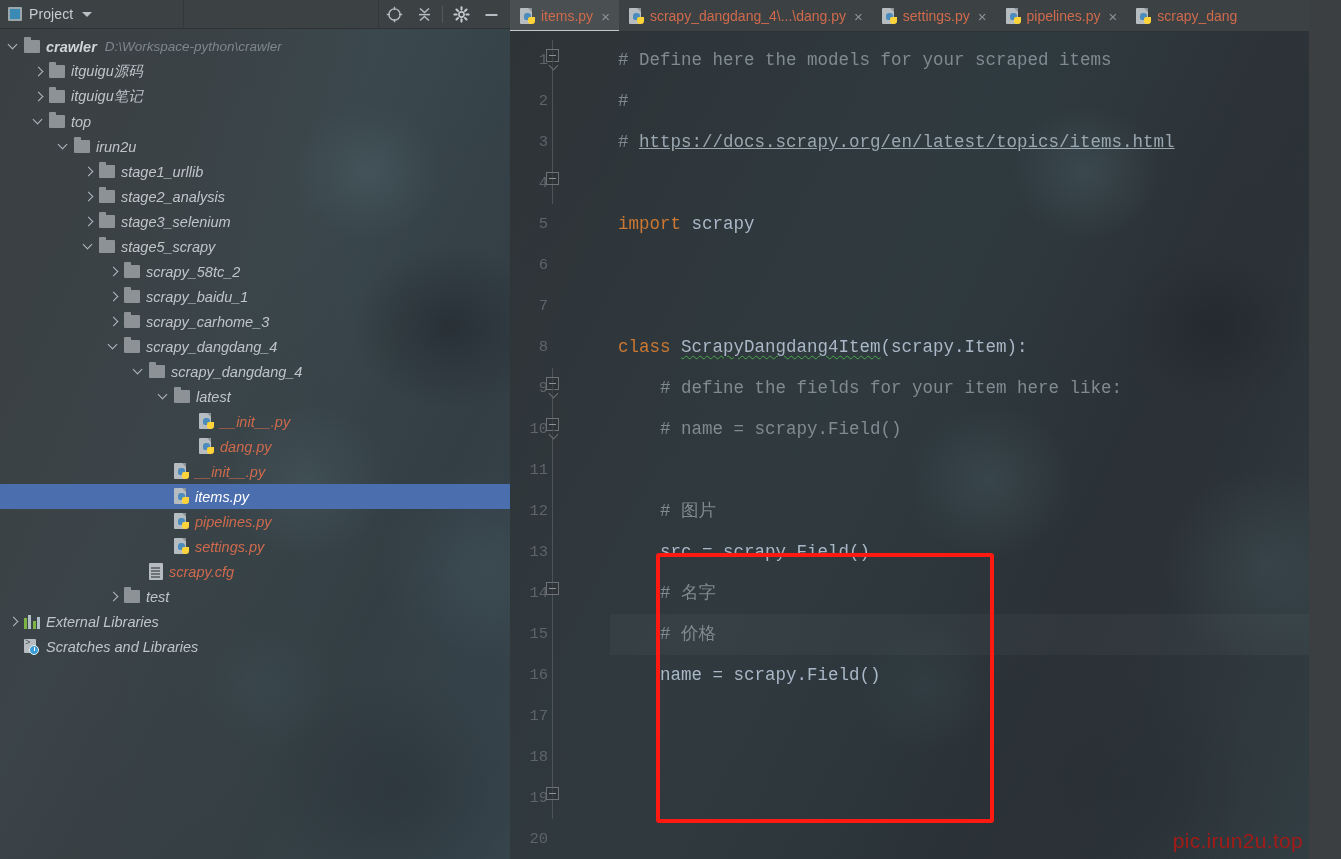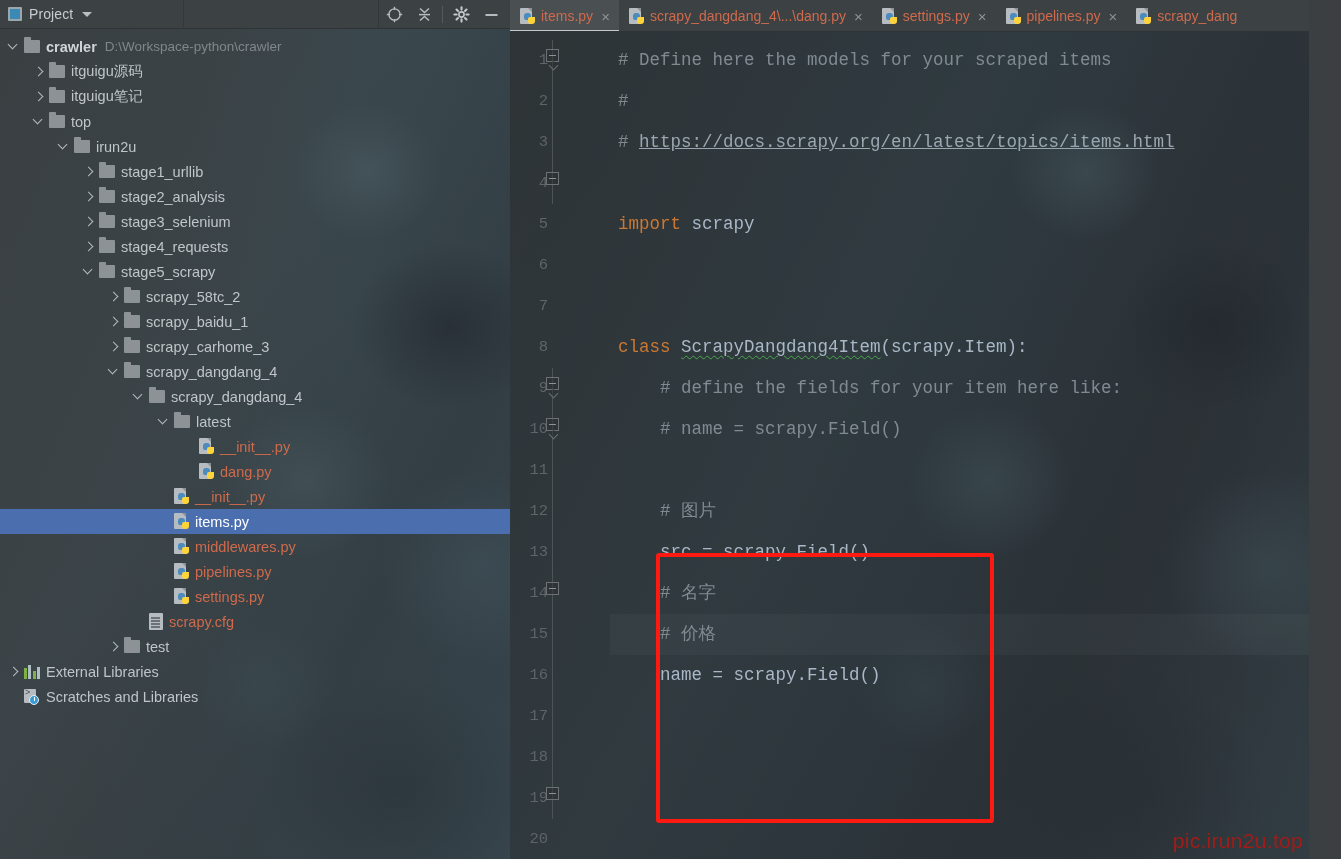--- a/index.html
+++ b/index.html
@@ -75,20 +75,21 @@
   }
   .divider-v { width: 1px; height: 17px; background: #55595c; margin: 0 3px; }
 
   
   .tree {
     position: relative; z-index: 3;
     padding-top: 5px;
     font-size: 14.5px;
     color: #bfc5c9;
     user-select: none;
+    font-style: italic;
   }
   .row {
     position: relative;
     display: flex; align-items: center;
     height: 25px;
     white-space: nowrap;
   }
   .row.selected { background: #4b6eaf; }
   .row .arrow {
     width: 13px; height: 13px;
@@ -415,26 +416,20 @@
           <span class="lbl">stage2_analysis</span>
         </div>
         <div class="row">
           <span style="flex: 0 0 auto; display: inline-block; width: 83px; height: 1px;"></span>
           <span class="arrow right"></span>
           <span class="folder"></span>
           <span class="lbl">stage3_selenium</span>
         </div>
         <div class="row">
           <span style="flex: 0 0 auto; display: inline-block; width: 83px; height: 1px;"></span>
-          <span class="arrow right"></span>
-          <span class="folder"></span>
-          <span class="lbl">stage4_requests</span>
-        </div>
-        <div class="row">
-          <span style="flex: 0 0 auto; display: inline-block; width: 83px; height: 1px;"></span>
           <span class="arrow down"></span>
           <span class="folder"></span>
           <span class="lbl">stage5_scrapy</span>
         </div>
         <div class="row">
           <span style="flex: 0 0 auto; display: inline-block; width: 108px; height: 1px;"></span>
           <span class="arrow right"></span>
           <span class="folder"></span>
           <span class="lbl">scrapy_58tc_2</span>
         </div>
@@ -508,32 +503,20 @@
           <span style="flex: 0 0 auto; display: inline-block; width: 158px; height: 1px;"></span>
           <span class="arrow "></span>
           <span class="pyfile">
             <span class="sheet"></span>
             <span class="pyb">
               <span class="bl"></span>
               <span class="yl"></span>
             </span>
           </span>
           <span class="lbl py">items.py</span>
-        </div>
-        <div class="row">
-          <span style="flex: 0 0 auto; display: inline-block; width: 158px; height: 1px;"></span>
-          <span class="arrow "></span>
-          <span class="pyfile">
-            <span class="sheet"></span>
-            <span class="pyb">
-              <span class="bl"></span>
-              <span class="yl"></span>
-            </span>
-          </span>
-          <span class="lbl py">middlewares.py</span>
         </div>
         <div class="row">
           <span style="flex: 0 0 auto; display: inline-block; width: 158px; height: 1px;"></span>
           <span class="arrow "></span>
           <span class="pyfile">
             <span class="sheet"></span>
             <span class="pyb">
               <span class="bl"></span>
               <span class="yl"></span>
             </span>

